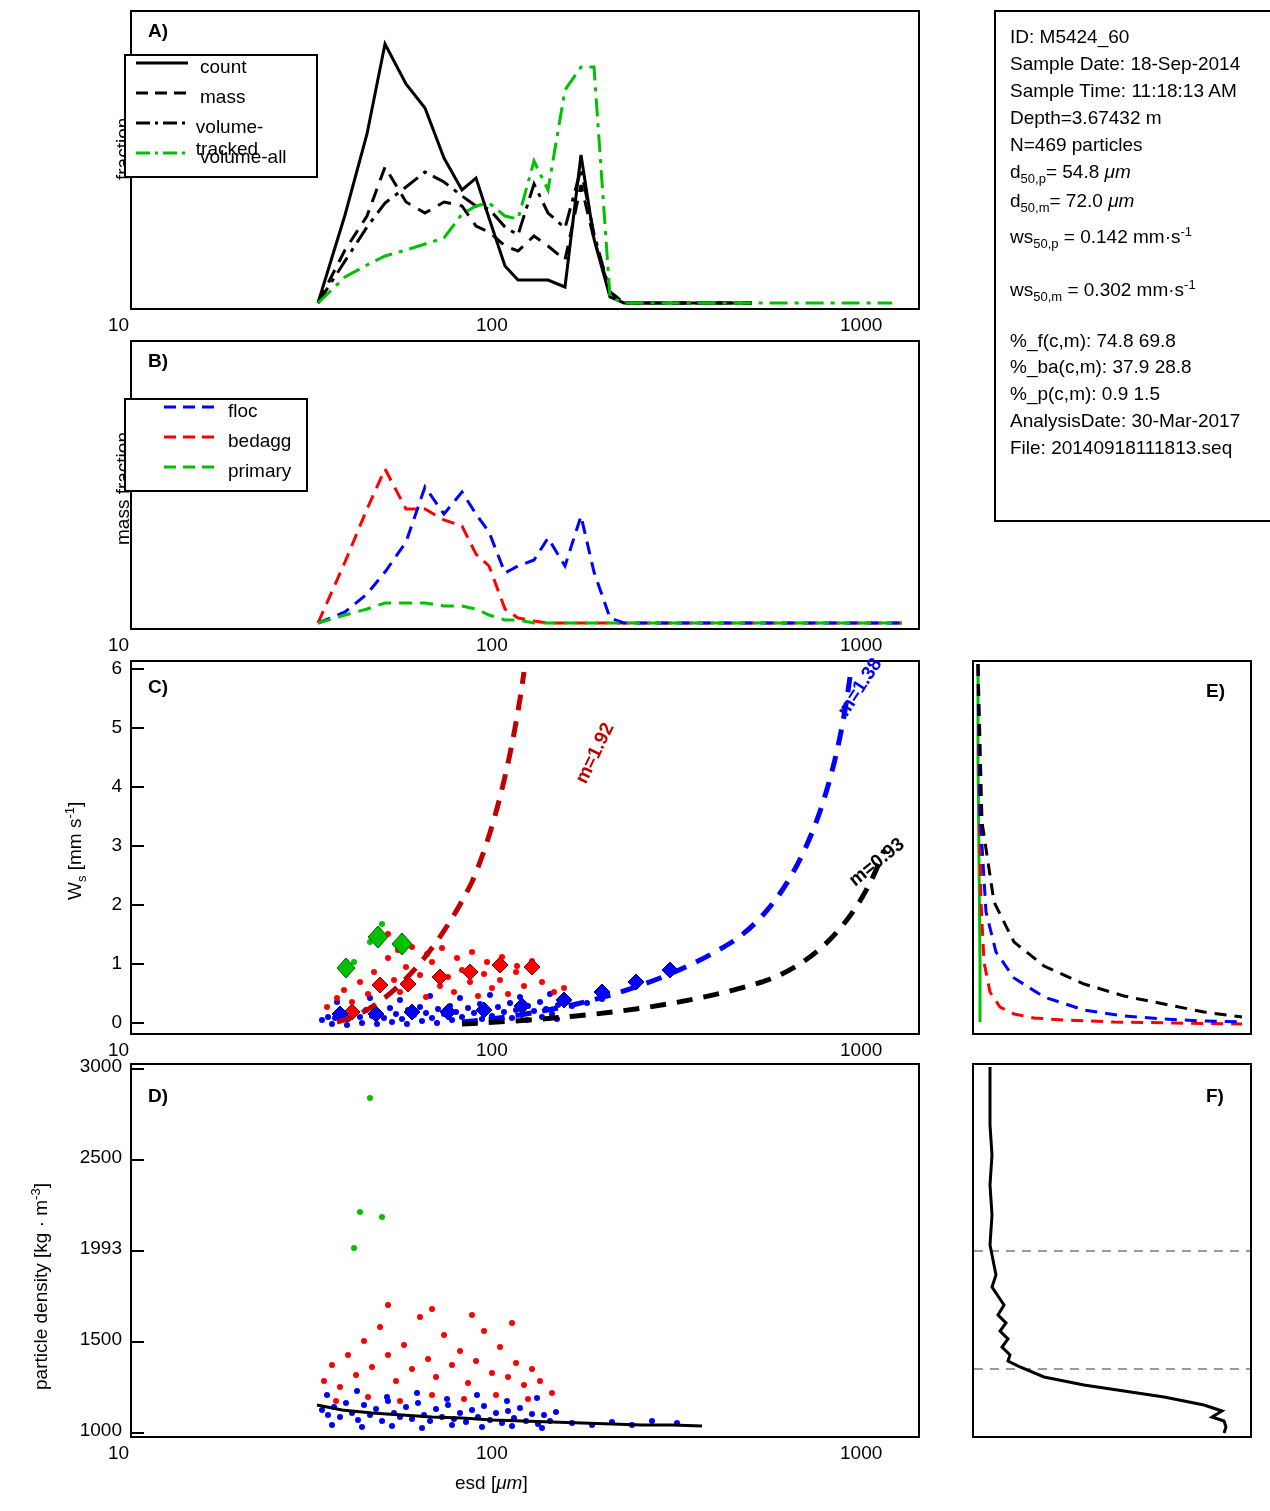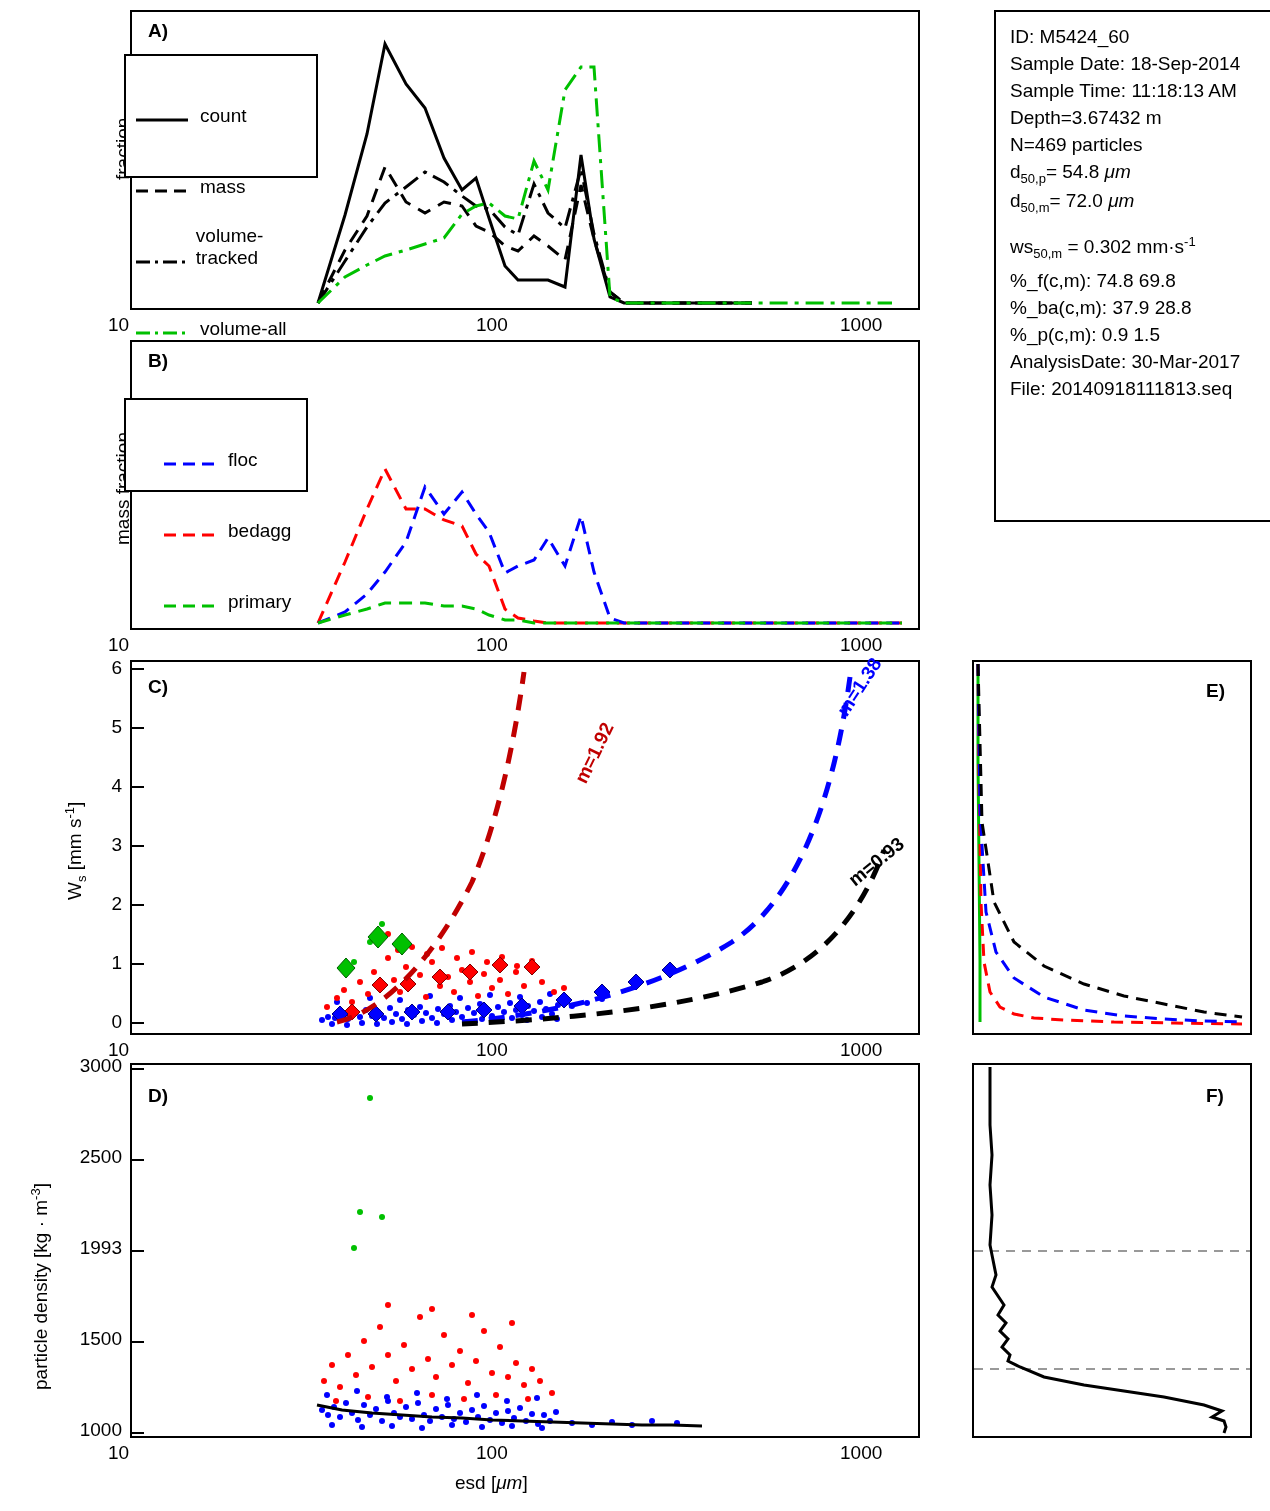--- a/index.html
+++ b/index.html
@@ -6,21 +6,21 @@
   body{width:1270px;height:1511px;font-family:"Liberation Sans",sans-serif;color:#000;position:relative;overflow:hidden;}
   .axes{position:absolute;box-sizing:border-box;border:2px solid #000;background:#fff;}
   .plotarea{position:absolute;inset:0;overflow:hidden;}
   svg{display:block;}
   .panel-label{position:absolute;font-size:19px;font-weight:bold;}
   .axis-label{position:absolute;font-size:19px;}
   .rot{transform-origin:0 0;}
   .ticklabel{position:absolute;font-size:19px;text-align:left;}
   .ytick{position:absolute;font-size:19px;text-align:right;}
   .legendbox{position:absolute;border:2px solid #000;background:#fff;box-sizing:border-box;}
-  .legrow{display:flex;align-items:flex-end;height:30px;margin-top:41px;}
+  .legrow{display:flex;align-items:flex-start;height:30px;}
   .legline{width:56px;height:14px;margin:0 10px 0 8px;}
   .legtext{font-size:19px;}
   .infobox{position:absolute;border:2px solid #000;background:#fff;box-sizing:border-box;padding:12px 14px;}
   .infoline{font-size:19px;line-height:1.42;white-space:nowrap;}
   sub{font-size:13px;}
   sup{font-size:13px;}
   .mlabel{position:absolute;font-size:19px;font-weight:bold;}
 </style>
 </head>
 <body>
@@ -457,21 +457,24 @@
   <div class="infoline">Depth=3.67432 m</div>
   <div class="infoline">N=469 particles</div>
   <div class="infoline">
     <span>d</span><sub>50,p</sub><span>=  54.8</span>
     <span style="font-style:italic;">μm</span>
   </div>
   <div class="infoline">
     <span>d</span><sub>50,m</sub><span>=  72.0</span>
     <span style="font-style:italic;">μm</span>
   </div>
-  <div class="infoline" style="margin-top:16px;">
+  <div class="infoline" style="margin-top:6px;">
+    <span>ws</span><sub>50,p</sub> <span>= 0.142 mm·s</span><sup>-1</sup>
+  </div>
+  <div class="infoline" style="margin-top:22px;">
     <span>ws</span><sub>50,m</sub> <span>= 0.302 mm·s</span><sup>-1</sup>
   </div>
-  <div class="infoline" style="margin-top:4px;">%_f(c,m): 74.8 69.8</div>
+  <div class="infoline" style="margin-top:21px;">%_f(c,m): 74.8 69.8</div>
   <div class="infoline">%_ba(c,m): 37.9 28.8</div>
   <div class="infoline">%_p(c,m): 0.9 1.5</div>
   <div class="infoline">AnalysisDate: 30-Mar-2017</div>
   <div class="infoline">File: 20140918111813.seq</div>
 </div>
 
 </body></html>

